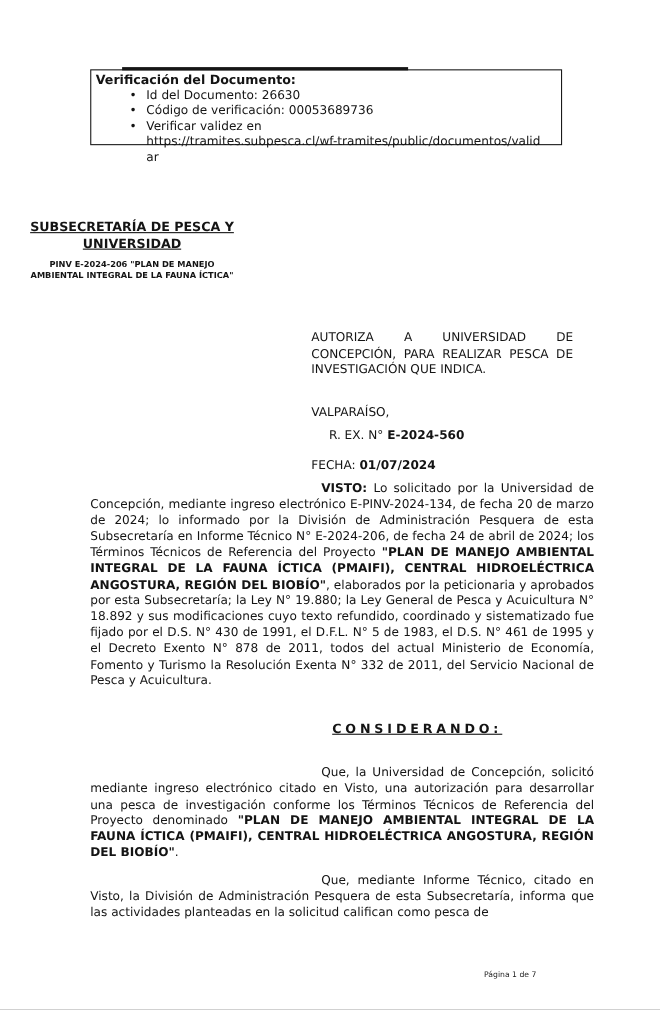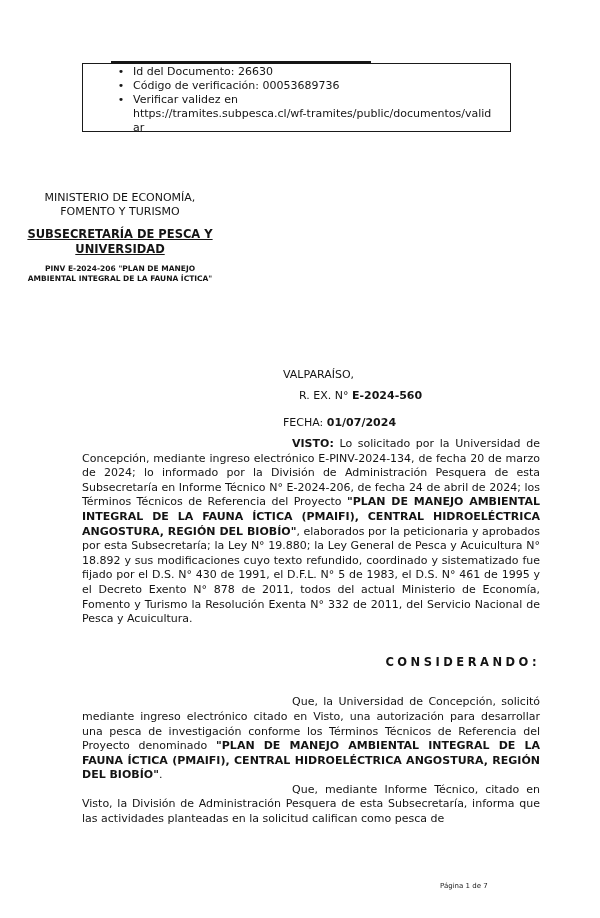--- a/index.html
+++ b/index.html
@@ -52,71 +52,70 @@
   .b, .rex .b, .fecha .b { font-weight: bold; }
   
   .body-text {
     position: absolute; left: 82px; top: 437px; width: 458px;
     font-size: 11px; line-height: 14.6px; text-align: justify;
   }
   .para { margin: 0; text-indent: 210px; }
   .considerando {
     margin: 28px 0 0 220px;
     font-size: 11.5px; font-weight: bold; letter-spacing: 3.5px;
-    text-align: right;
+    text-align: left;
+    text-decoration: underline;
   }
   .para2 { margin-top: 26px; }
-  .para3 { }
+  .para3 { margin-top: 11px; }
   
   .footer {
     position: absolute; left: 440px; top: 882px; width: 84px;
     font-size: 7px; line-height: 9px; color: #222;
   }
 </style>
 </head>
 <body>
 
 <div class="page">
 
   <div class="verify-box">
     <div class="verify-topbar"></div>
+    <div class="verify-title">Verificación del Documento:</div>
     <ul class="verify-list">
       <li>
         <span class="bullet">•</span>
         <span class="li-text">Id del Documento: 26630</span>
       </li>
       <li>
         <span class="bullet">•</span>
         <span class="li-text">Código de verificación: 00053689736</span>
       </li>
       <li>
         <span class="bullet">•</span>
         <span class="li-text">
           <span>Verificar validez en</span><br>
           <a class="verify-url" href="#"><span>https://tramites.subpesca.cl/wf-tramites/public/documentos/valid</span><br><span>ar</span></a>
         </span>
       </li>
     </ul>
   </div>
 
   <div class="letterhead">
-    <div class="lh-ministry">
-      <div>MINISTERIO DE ECONOMÍA,</div>
-      <div>FOMENTO Y TURISMO</div>
-    </div>
     <div class="lh-subsec">
       <div class="u">SUBSECRETARÍA DE PESCA Y</div>
       <div class="u">UNIVERSIDAD</div>
     </div>
     <div class="lh-project">
       <div>PINV E-2024-206 "PLAN DE MANEJO</div>
       <div>AMBIENTAL INTEGRAL DE LA FAUNA ÍCTICA"</div>
     </div>
   </div>
 
+  <div class="subject">AUTORIZA A UNIVERSIDAD DE CONCEPCIÓN, PARA REALIZAR PESCA DE INVESTIGACIÓN QUE INDICA.</div>
 
   <div class="city">VALPARAÍSO,</div>
 
   <div class="rex"><span>R. EX. N° </span><span class="b">E-2024-560</span></div>
 
   <div class="fecha"><span>FECHA: </span><span class="b">01/07/2024</span></div>
 
   <div class="body-text">
     <p class="para"><span class="b">VISTO:</span><span> Lo solicitado por la Universidad de Concepción, mediante ingreso electrónico E-PINV-2024-134, de fecha 20 de marzo de 2024; lo informado por la División de Administración Pesquera de esta Subsecretaría en Informe Técnico N° E-2024-206, de fecha 24 de abril de 2024; los Términos Técnicos de Referencia del Proyecto </span><span class="b">"PLAN DE MANEJO AMBIENTAL INTEGRAL DE LA FAUNA ÍCTICA (PMAIFI), CENTRAL HIDROELÉCTRICA ANGOSTURA, REGIÓN DEL BIOBÍO"</span><span>, elaborados por la peticionaria y aprobados por esta Subsecretaría; la Ley N° 19.880; la Ley General de Pesca y Acuicultura N° 18.892 y sus modificaciones cuyo texto refundido, coordinado y sistematizado fue fijado por el D.S. N° 430 de 1991, el D.F.L. N° 5 de 1983, el D.S. N° 461 de 1995 y el Decreto Exento N° 878 de 2011, todos del actual Ministerio de Economía, Fomento y Turismo la Resolución Exenta N° 332 de 2011, del Servicio Nacional de Pesca y Acuicultura.</span></p>
 

